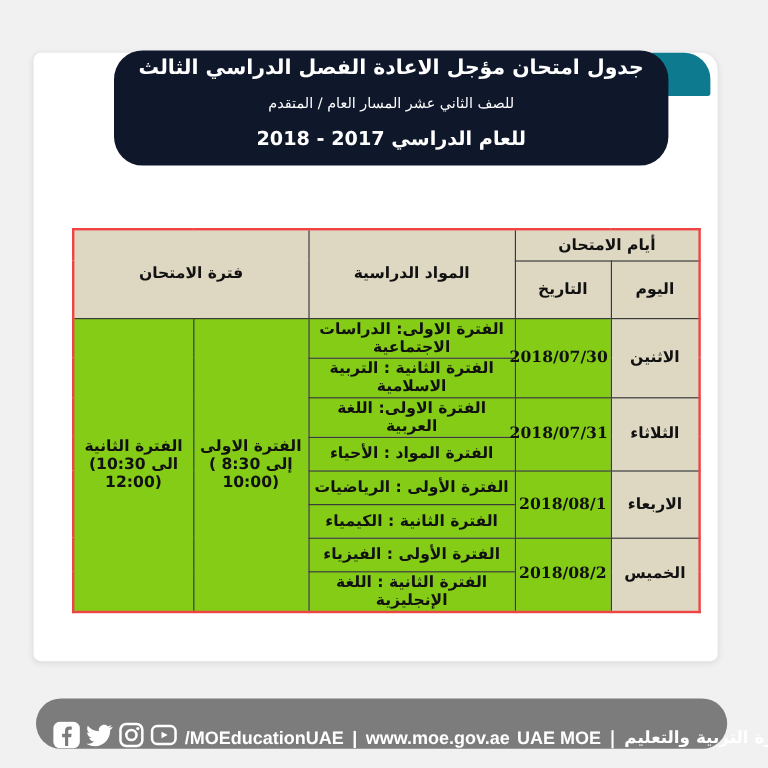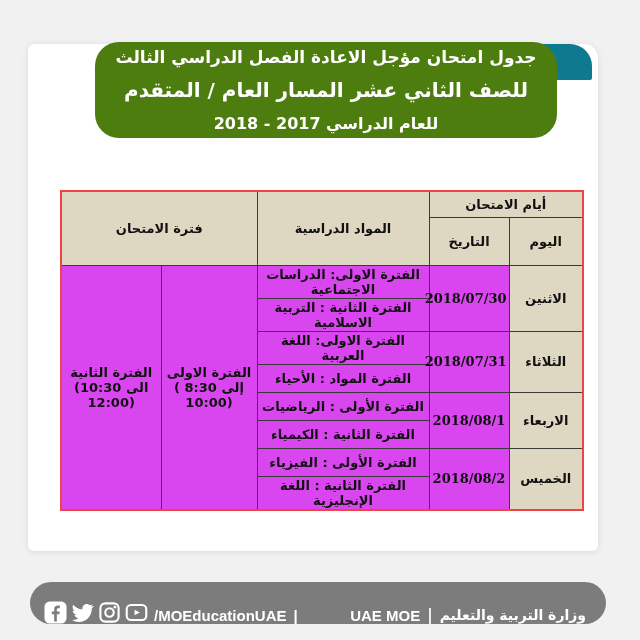--- a/index.html
+++ b/index.html
@@ -15,46 +15,46 @@
     box-shadow:0 1px 6px rgba(0,0,0,.10);
   }
   
   .ribbon-fold{
     position:absolute;left:542px;top:44px;width:50px;height:36px;
     background:#0d7a8f;border-radius:2px 22px 2px 16px;
   }
   
   .banner{
     position:absolute;left:95px;top:42px;width:462px;height:96px;
-    background:#4d7c0f;border-radius:24px;
-    display:flex;flex-direction:column;justify-content:space-between;align-items:center;
+    background:#0f172a;border-radius:24px;
+    display:flex;flex-direction:column;justify-content:flex-start;align-items:center;
     color:#ffffff;text-align:center;direction:rtl;
   }
   .banner .l1{font-size:17px;font-weight:bold;line-height:30px;}
-  .banner .l2{font-size:20px;font-weight:bold;line-height:29px;}
+  .banner .l2{font-size:12px;font-weight:normal;line-height:29px;}
   .banner .l3{font-size:16px;font-weight:bold;line-height:29px;}
   
   table.schedule{
     position:absolute;left:60px;top:190px;width:522px;
     border-collapse:collapse;table-layout:fixed;
     direction:rtl;
     border:2px solid #ef4444;
   }
   table.schedule td{
     border:1px solid #3a3a3a;
     text-align:center;vertical-align:middle;
     color:#111;
     font-weight:bold;font-size:13px;
     padding:1px 2px;
   }
   tr.hr1{height:26px;}
   tr.hr2{height:48px;}
   tr.body-row{height:28px;}
   td.beige{background:#ded8c2;}
-  td.white{background:#d946ef;}
+  td.white{background:#84cc16;}
   td.subject{font-size:12.5px;}
   td.date-cell{
     font-family:"DejaVu Serif","Liberation Serif",serif;
     font-size:14px;font-weight:bold;
   }
   td.period-cell .time{display:block;font-size:13px;}
   td.period-cell .plabel{display:block;font-size:13px;}
   
   .footer-bar{
     position:absolute;left:30px;top:582px;width:576px;height:42px;
@@ -179,20 +179,21 @@
     <span>
       <svg width="23" height="23" viewBox="0 0 24 24">
         <rect x="1.8" y="4.2" width="20.4" height="15.6" rx="4.5" fill="none" stroke="#ffffff" stroke-width="2.2"></rect>
         <path d="M10 9.2 L15.4 12 L10 14.8 Z" fill="#ffffff"></path>
       </svg>
     </span>
   </span>
   <span class="footer-left-text">
     <span>/MOEducationUAE</span>
     <span>|</span>
+    <span>www.moe.gov.ae</span>
   </span>
   <span class="footer-spacer"></span>
   <span class="footer-right-text">
     <span class="en">UAE MOE</span>
     <span>|</span>
     <span class="ar">وزارة التربية والتعليم</span>
   </span>
 </div>
 
 </body></html>

